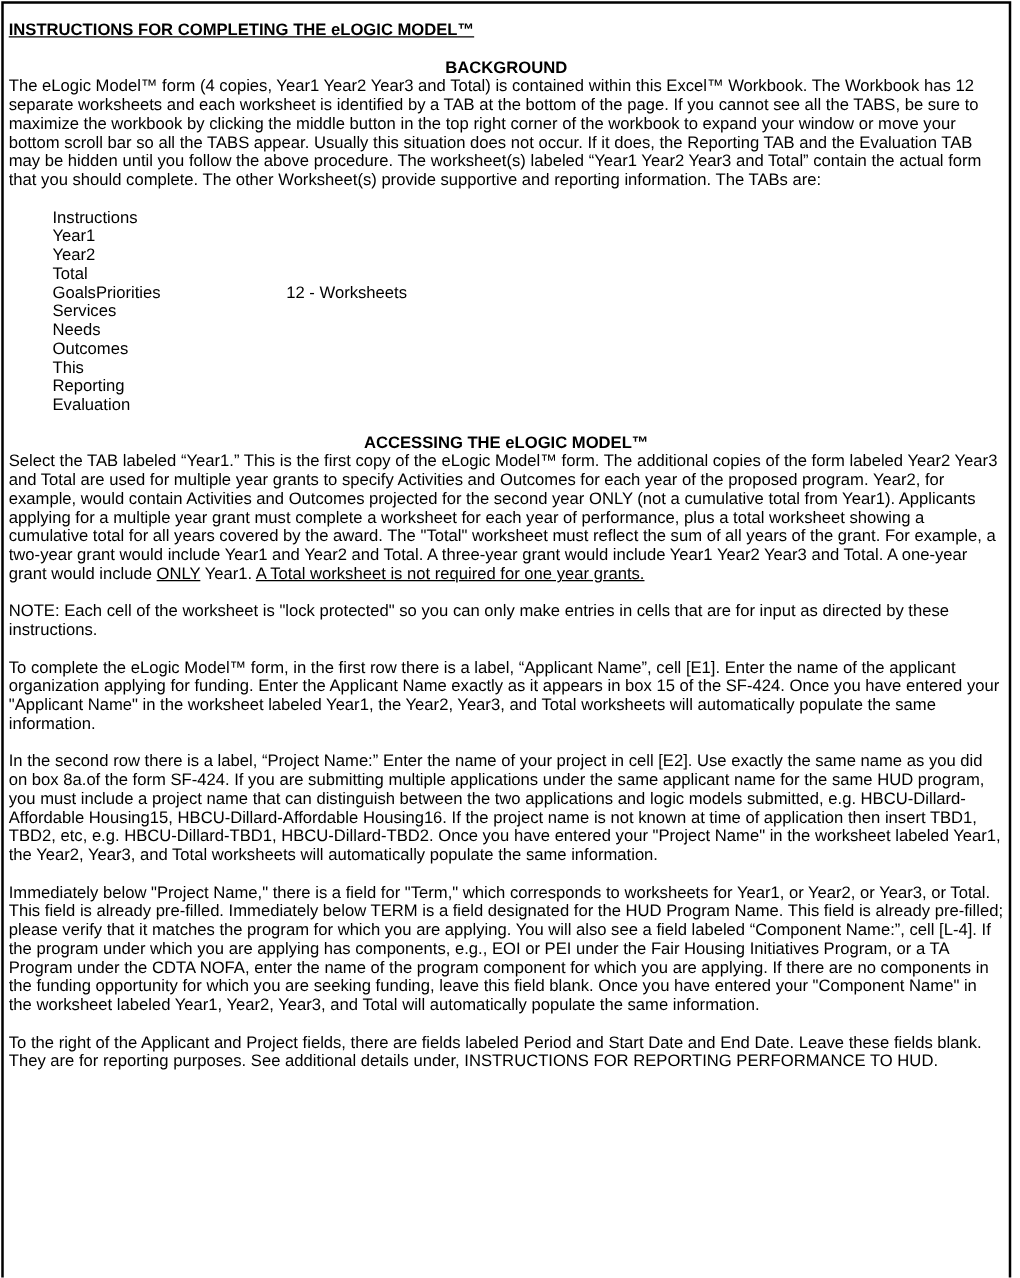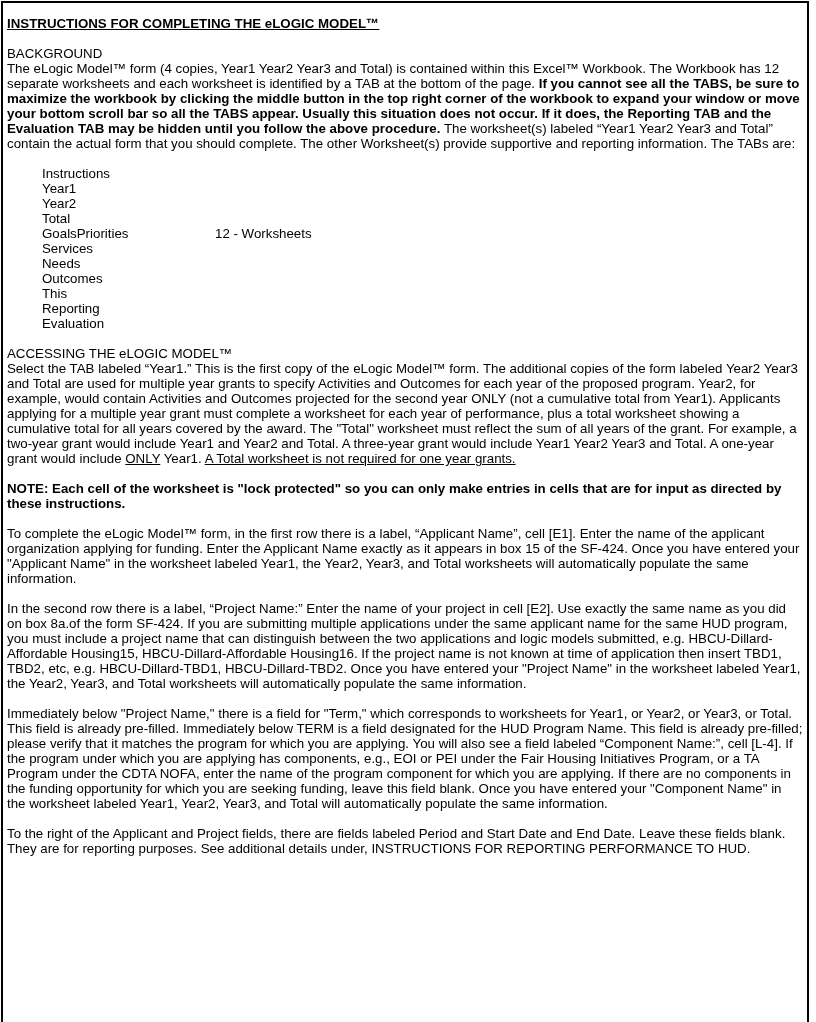--- a/index.html
+++ b/index.html
@@ -27,41 +27,42 @@
     box-sizing: border-box;
     padding: 13px 4px 0 4px;
     background: #ffffff;
   }
   .doc-title {
     font-weight: bold;
     text-decoration: underline;
     margin: 0 0 15px 0;
   }
   .heading {
-    font-weight: normal;
+    font-weight: bold;
     margin: 0;
+    text-align: center;
   }
   p.para {
     margin: 0 0 15px 0;
   }
-  .bold { font-weight: bold; }
+  .bold { font-weight: normal; }
   .u { text-decoration: underline; }
   .tab-list {
     margin: 0 0 15px 0;
     padding-left: 7px;
   }
   .tab-row {
     position: relative;
     height: 15px;
     white-space: nowrap;
     margin-left: 28px;
   }
   .count-note {
     position: absolute;
-    left: 173px;
+    left: 187px;
     top: 0;
   }
 </style>
 </head>
 <body>
 
 <div class="sheet">
 
   <div class="doc-title">INSTRUCTIONS FOR COMPLETING THE eLOGIC MODEL™</div>
 

